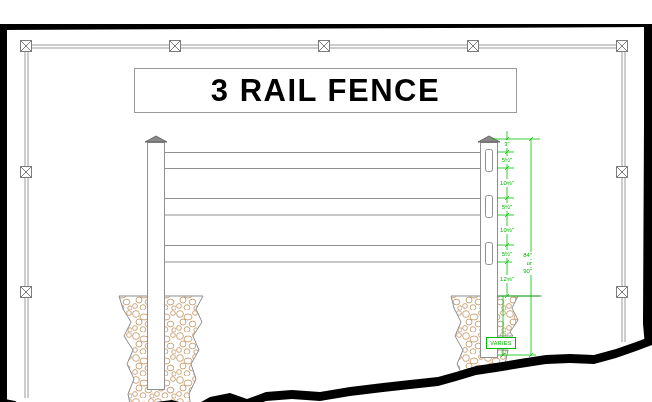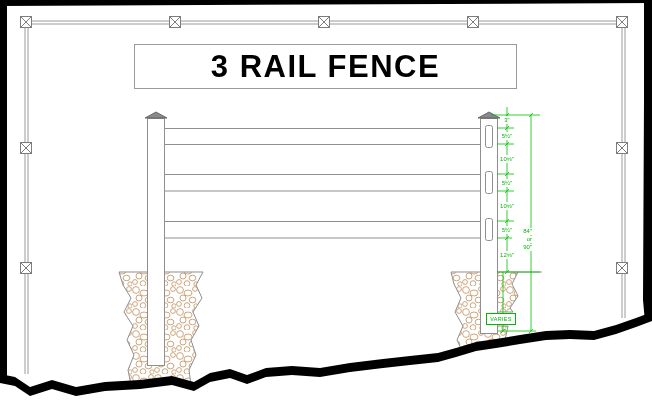--- a/index.html
+++ b/index.html
@@ -1,18 +1,18 @@
 <!DOCTYPE html>
 <html><head>
 <meta charset="utf-8">
 <style>
   html,body{margin:0;padding:0;background:#ffffff;}
   body{width:652px;height:402px;overflow:hidden;position:relative;
        font-family:"Liberation Sans",sans-serif;}
-  .stage{position:absolute;inset:0;width:652px;height:312px;}
+  .stage{position:absolute;inset:0;width:652px;height:312px;margin-top:24px;}
   svg.layer{position:absolute;left:0;top:0;width:652px;height:402px;}
   .z1{z-index:1}.z2{z-index:2}.z3{z-index:3}.z5{z-index:5}
 
   .title-box{position:absolute;left:134px;top:44px;width:381px;height:43px;
     border:1px solid #9a9a9a;background:#ffffff;display:flex;
     align-items:center;justify-content:center;z-index:2;}
   .title-text{font-size:31px;font-weight:bold;letter-spacing:1.5px;color:#000;}
 
   .dim-label{position:absolute;transform:translateX(-50%);font-size:6px;
     line-height:8px;color:#00b800;background:#ffffff;padding:0 1px;

